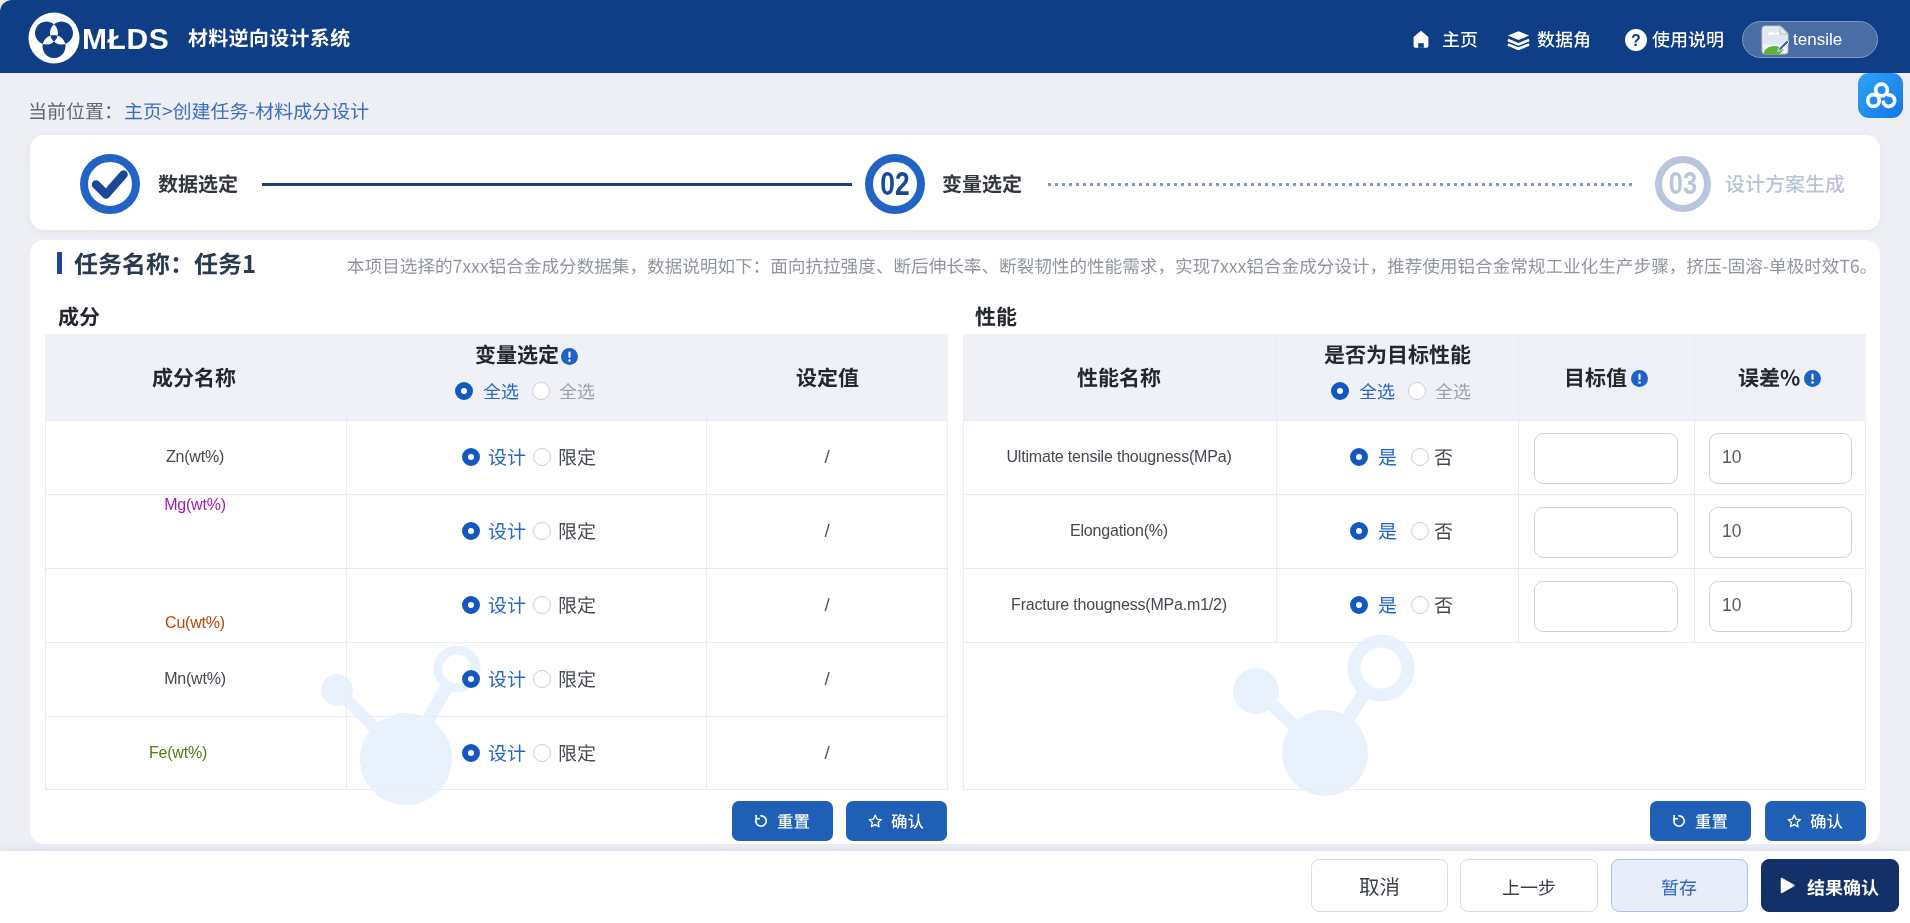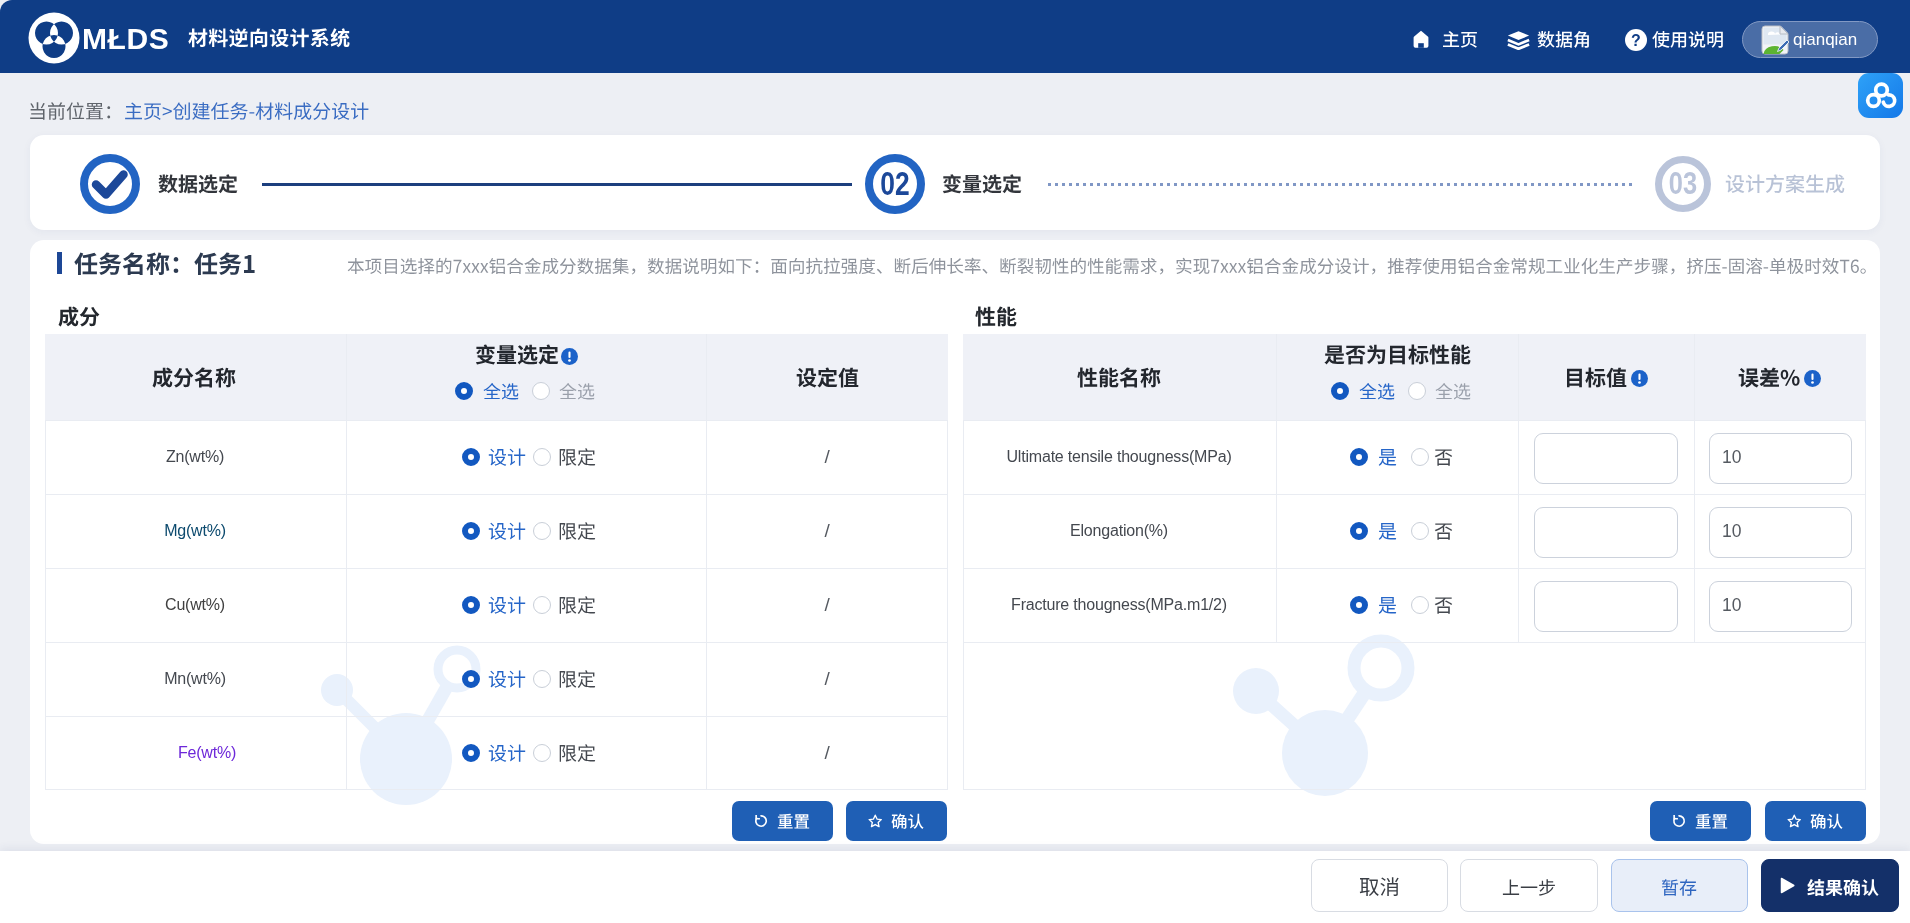--- a/index.html
+++ b/index.html
@@ -57,21 +57,21 @@
 <div class="abs" style="left:1742px;top:21px;width:136px;height:37px;border-radius:19px;background:#4a6da6;border:1px solid #8299c4"></div>
 <svg class="abs" style="left:1760px;top:25px" width="30" height="30" viewBox="0 0 30 30">
 <rect x="2" y="1" width="26" height="28" rx="3" fill="#f2f4f7" stroke="#b9bec6"></rect>
 <rect x="3.5" y="2.5" width="23" height="17" fill="#dfe8f2"></rect>
 <path d="M8 9 a3.5 2.5 0 0 1 7 0 a2.5 2 0 0 1 5 .5 l-12 .5 Z" fill="#fff"></path>
 <path d="M3.5 29 a11 9 0 0 1 20 -4 l-4 4 Z" fill="#5cb432"></path>
 <path d="M20 0 h10 v10 Z" fill="#4a6da6"></path>
 <path d="M20 1 l8 8 h-8 Z" fill="#e8eaee" stroke="#b9bec6" stroke-width="1"></path>
 <path d="M27 15 l-8 8 -1.5 3.5 3.5 -1.5 8 -8 Z" fill="#3d6db5" stroke="#fff" stroke-width="0.8"></path>
 </svg>
-<div class="lat" style="left:1793px;top:30px;color:#fff;font-size:17px;letter-spacing:0">qianqian</div>
+<div class="lat" style="left:1793px;top:30px;color:#fff;font-size:17px;letter-spacing:0">tensile</div>
 <svg class="ct" style="left:28px;top:96.8px;" width="97" height="28">
     <g transform="translate(0,21.3)">
       <path d="M2.3 -14.6C3.3 -13.3 4.3 -11.4 4.8 -10.2L6.1 -10.8C5.7 -12 4.6 -13.8 3.6 -15.1ZM15.2 -15.3C14.7 -13.8 13.6 -11.8 12.8 -10.5L14 -10.1C14.9 -11.3 15.9 -13.2 16.8 -14.8ZM2.2 -0.7V0.7H15V1.5H16.5V-9.2H10.3V-16H8.7V-9.2H2.6V-7.8H15V-5.1H3.2V-3.7H15V-0.7Z M30.5 -9.8V-2H31.8V-9.8ZM34.3 -10.3V-0.3C34.3 0 34.2 0.1 33.9 0.1C33.6 0.1 32.6 0.1 31.4 0.1C31.6 0.5 31.9 1.1 31.9 1.4C33.4 1.5 34.4 1.4 34.9 1.2C35.5 1 35.7 0.6 35.7 -0.2V-10.3ZM32.7 -16.1C32.3 -15.1 31.6 -13.9 31 -13H25.3L26.2 -13.3C25.8 -14.1 25 -15.2 24.3 -16L23 -15.5C23.6 -14.7 24.3 -13.7 24.7 -13H20V-11.6H37V-13H32.6C33.1 -13.7 33.7 -14.7 34.3 -15.6ZM26.8 -5.7V-3.8H22.6V-5.7ZM26.8 -6.8H22.6V-8.7H26.8ZM21.2 -9.9V1.4H22.6V-2.7H26.8V-0.1C26.8 0.1 26.7 0.2 26.4 0.2C26.2 0.2 25.3 0.2 24.3 0.2C24.5 0.5 24.7 1.1 24.8 1.4C26.1 1.4 27 1.4 27.5 1.2C28 1 28.2 0.6 28.2 -0.1V-9.9Z M45 -12.5V-11.1H55.4V-12.5ZM46.3 -9.7C46.8 -7 47.4 -3.5 47.6 -1.5L49 -1.9C48.8 -3.9 48.2 -7.3 47.6 -10ZM48.8 -15.7C49.2 -14.8 49.6 -13.5 49.7 -12.7L51.1 -13.1C51 -13.9 50.5 -15.1 50.2 -16.1ZM44.2 -0.6V0.7H56.1V-0.6H52.2C52.9 -3.2 53.7 -6.9 54.2 -9.9L52.7 -10.1C52.4 -7.3 51.6 -3.2 50.9 -0.6ZM43.4 -15.9C42.4 -13 40.6 -10.1 38.7 -8.3C39 -8 39.4 -7.2 39.5 -6.9C40.2 -7.6 40.8 -8.3 41.4 -9.2V1.5H42.8V-11.4C43.6 -12.7 44.3 -14.1 44.8 -15.5Z M69.4 -14.2H72.6V-12.5H69.4ZM64.9 -14.2H68.1V-12.5H64.9ZM60.6 -14.2H63.6V-12.5H60.6ZM60.6 -8.1V-0.1H58.1V0.9H75V-0.1H72.4V-8.1H66.4L66.7 -9.2H74.5V-10.4H66.9L67.1 -11.5H74V-15.2H59.2V-11.5H65.6L65.5 -10.4H58.3V-9.2H65.3L65.1 -8.1ZM62 -0.1V-1.3H70.9V-0.1ZM62 -5.2H70.9V-4.1H62ZM62 -6.1V-7.1H70.9V-6.1ZM62 -3.3H70.9V-2.1H62Z M80.8 -9.2C81.5 -9.2 82.2 -9.8 82.2 -10.6C82.2 -11.5 81.5 -12.1 80.8 -12.1C80 -12.1 79.3 -11.5 79.3 -10.6C79.3 -9.8 80 -9.2 80.8 -9.2ZM80.8 0.1C81.5 0.1 82.2 -0.5 82.2 -1.3C82.2 -2.2 81.5 -2.8 80.8 -2.8C80 -2.8 79.3 -2.2 79.3 -1.3C79.3 -0.5 80 0.1 80.8 0.1Z" fill="#5f646b"></path>
     </g>
   </svg>
 <svg class="ct" style="left:124px;top:96.8px;" width="247" height="28">
     <g transform="translate(0,21.3)">
       <path d="M7.1 -15.1C8.3 -14.2 9.6 -13 10.4 -12.2H2V-10.8H8.7V-6.6H2.8V-5.2H8.7V-0.5H1.1V0.9H18V-0.5H10.3V-5.2H16.3V-6.6H10.3V-10.8H17V-12.2H10.9L11.8 -12.8C11 -13.7 9.5 -15 8.3 -15.9Z M27.8 -8.8V-5.3C27.8 -3.3 27 -1 19.9 0.4C20.3 0.7 20.7 1.2 20.8 1.5C28.2 -0.1 29.3 -2.7 29.3 -5.3V-8.8ZM29.4 -2.1C31.6 -1.1 34.4 0.5 35.8 1.6L36.7 0.4C35.2 -0.6 32.4 -2.1 30.2 -3.1ZM22.2 -11.3V-2.4H23.7V-10H33.4V-2.5H34.9V-11.3H28.1C28.4 -12 28.8 -12.8 29.2 -13.6H36.8V-14.9H20.4V-13.6H27.5C27.3 -12.8 27 -12 26.7 -11.3Z M38.7 -2.8 47.8 -6.4V-7.7L38.7 -11.3V-9.8L43.2 -8.2L46.1 -7.1V-7L43.2 -5.9L38.7 -4.3Z M64.5 -15.7V-0.4C64.5 -0 64.3 0.1 64 0.1C63.6 0.1 62.4 0.1 61.1 0.1C61.3 0.5 61.5 1.1 61.6 1.4C63.3 1.5 64.4 1.4 65 1.2C65.6 1 65.9 0.6 65.9 -0.4V-15.7ZM60.8 -13.8V-3.2H62.1V-13.8ZM51.2 -9V-0.9C51.2 0.8 51.8 1.2 53.7 1.2C54.1 1.2 56.8 1.2 57.2 1.2C58.9 1.2 59.3 0.5 59.5 -2.1C59.1 -2.2 58.5 -2.4 58.2 -2.7C58.1 -0.4 58 0 57.1 0C56.5 0 54.2 0 53.8 0C52.8 0 52.6 -0.1 52.6 -0.9V-7.7H56.8C56.6 -5.4 56.4 -4.5 56.2 -4.2C56.1 -4.1 55.9 -4 55.7 -4C55.4 -4 54.7 -4.1 54 -4.1C54.2 -3.8 54.4 -3.3 54.4 -2.9C55.1 -2.9 55.9 -2.9 56.3 -2.9C56.7 -2.9 57.1 -3.1 57.3 -3.4C57.8 -3.9 58 -5.1 58.2 -8.4C58.2 -8.6 58.2 -9 58.2 -9ZM54.5 -15.9C53.5 -13.5 51.5 -10.8 49.1 -9.1C49.4 -8.9 49.9 -8.4 50.1 -8.1C52 -9.6 53.6 -11.5 54.8 -13.5C56.3 -11.9 58 -10 58.8 -8.7L59.9 -9.6C58.9 -11 57 -13.1 55.4 -14.7L55.8 -15.5Z M75 -14.3V-13.2H78.6V-11.8H73.8V-10.7H78.6V-9.2H74.9V-8H78.6V-6.6H74.7V-5.5H78.6V-4H73.9V-2.8H78.6V-0.9H79.9V-2.8H85.3V-4H79.9V-5.5H84.6V-6.6H79.9V-8H84.2V-10.7H85.5V-11.8H84.2V-14.3H79.9V-16H78.6V-14.3ZM79.9 -10.7H82.9V-9.2H79.9ZM79.9 -11.8V-13.2H82.9V-11.8ZM69.4 -7.5C69.4 -7.7 69.8 -7.9 70.1 -8.1H72.4C72.2 -6.4 71.8 -4.9 71.3 -3.7C70.8 -4.4 70.4 -5.4 70.1 -6.5L69 -6.1C69.5 -4.6 70.1 -3.4 70.8 -2.4C70.1 -1.1 69.2 -0.2 68.2 0.6C68.6 0.8 69.1 1.3 69.3 1.5C70.2 0.8 71 -0.1 71.7 -1.3C73.7 0.6 76.5 1 80 1H85.3C85.3 0.7 85.6 0 85.8 -0.3C84.9 -0.2 80.7 -0.2 80 -0.2C76.8 -0.2 74.1 -0.7 72.3 -2.5C73.1 -4.3 73.6 -6.5 73.9 -9.2L73.1 -9.4L72.8 -9.3H71.2C72.1 -10.8 73.1 -12.6 74 -14.4L73.1 -15L72.6 -14.8H68.8V-13.5H72C71.3 -11.8 70.3 -10.3 70 -9.8C69.6 -9.2 69.1 -8.7 68.8 -8.6C69 -8.3 69.3 -7.8 69.4 -7.5Z M93.1 -0.6V0.8H104.5V-0.6H99.4V-6.5H104.8V-7.8H99.4V-13.1C101.1 -13.5 102.7 -13.9 104 -14.3L103 -15.5C100.6 -14.6 96.5 -13.9 92.9 -13.4C93.1 -13.1 93.3 -12.6 93.4 -12.2C94.8 -12.4 96.4 -12.6 98 -12.9V-7.8H92.3V-6.5H98V-0.6ZM92.2 -16C91 -13 89 -10.1 87 -8.2C87.2 -7.8 87.7 -7.1 87.8 -6.8C88.6 -7.5 89.4 -8.4 90.1 -9.3V1.5H91.5V-11.5C92.3 -12.7 93 -14.1 93.5 -15.5Z M114 -7.2C113.9 -6.6 113.8 -5.9 113.7 -5.4H107.9V-4.1H113.2C112.1 -1.7 110 -0.4 106.6 0.3C106.9 0.6 107.3 1.2 107.4 1.5C111.2 0.6 113.5 -1 114.7 -4.1H120.5C120.2 -1.6 119.8 -0.4 119.4 -0.1C119.2 0.1 118.9 0.1 118.5 0.1C118.1 0.1 116.8 0.1 115.7 -0C115.9 0.3 116.1 0.9 116.1 1.3C117.2 1.3 118.4 1.3 119 1.3C119.6 1.3 120.1 1.2 120.5 0.8C121.2 0.2 121.6 -1.3 122 -4.7C122 -4.9 122.1 -5.4 122.1 -5.4H115.1C115.3 -5.9 115.4 -6.5 115.5 -7.1ZM119.7 -12.8C118.6 -11.6 117 -10.7 115.2 -10C113.7 -10.7 112.5 -11.5 111.7 -12.5L112 -12.8ZM112.8 -16C111.8 -14.3 109.9 -12.4 107.3 -11C107.6 -10.8 108 -10.3 108.1 -9.9C109.1 -10.5 110 -11.1 110.8 -11.7C111.5 -10.8 112.5 -10.1 113.6 -9.4C111.3 -8.7 108.8 -8.3 106.4 -8C106.6 -7.7 106.9 -7.1 107 -6.8C109.8 -7.1 112.6 -7.7 115.2 -8.7C117.4 -7.8 120.1 -7.3 123 -7C123.2 -7.4 123.5 -8 123.8 -8.3C121.3 -8.4 118.9 -8.8 116.9 -9.4C119 -10.4 120.8 -11.8 121.9 -13.5L121.1 -14.1L120.8 -14H113.1C113.5 -14.6 113.9 -15.1 114.3 -15.7Z M125.4 -4.7H130.3V-6H125.4Z M145.9 -15.9V-11.9H140.2V-10.5H145.4C144 -7.5 141.5 -4.3 139.1 -2.7C139.4 -2.4 139.9 -1.9 140.1 -1.5C142.2 -3.1 144.4 -5.8 145.9 -8.5V-0.4C145.9 -0.1 145.8 0 145.4 0C145.1 0.1 143.8 0.1 142.6 0C142.8 0.4 143 1.1 143.1 1.5C144.7 1.5 145.9 1.5 146.5 1.2C147.1 1 147.4 0.6 147.4 -0.4V-10.5H149.4V-11.9H147.4V-15.9ZM135.5 -16V-11.9H132.3V-10.5H135.3C134.5 -7.9 133.1 -4.9 131.6 -3.3C131.9 -3 132.3 -2.4 132.4 -2C133.6 -3.3 134.6 -5.5 135.5 -7.7V1.5H136.9V-8.3C137.7 -7.3 138.7 -5.9 139.1 -5.2L140 -6.4C139.5 -7 137.6 -9.3 136.9 -10V-10.5H139.5V-11.9H136.9V-16Z M151.2 -14.5C151.7 -13.1 152.1 -11.4 152.2 -10.3L153.3 -10.5C153.2 -11.7 152.8 -13.4 152.2 -14.8ZM157.3 -14.8C157 -13.5 156.5 -11.6 156 -10.5L157 -10.2C157.5 -11.3 158.1 -13.1 158.6 -14.5ZM159.9 -13.6C161 -13 162.4 -11.9 162.9 -11.2L163.7 -12.3C163.1 -13 161.8 -14 160.7 -14.6ZM159 -8.8C160.1 -8.2 161.5 -7.2 162.1 -6.6L162.8 -7.7C162.2 -8.4 160.8 -9.3 159.6 -9.8ZM151 -9.6V-8.2H153.7C153 -6.1 151.8 -3.6 150.7 -2.3C151 -1.9 151.3 -1.3 151.5 -0.9C152.4 -2.2 153.4 -4.3 154.1 -6.3V1.5H155.4V-6.3C156.1 -5.2 157 -3.8 157.3 -3.1L158.3 -4.2C157.9 -4.8 156 -7.4 155.4 -8V-8.2H158.5V-9.6H155.4V-15.9H154.1V-9.6ZM158.5 -3.9 158.7 -2.5 164.7 -3.6V1.5H166V-3.9L168.5 -4.3L168.3 -5.6L166 -5.2V-16H164.7V-5Z M179.5 -15.9C179.5 -14.9 179.5 -13.8 179.6 -12.7H171.6V-7.4C171.6 -4.9 171.4 -1.6 169.8 0.7C170.2 0.9 170.8 1.4 171 1.7C172.8 -0.9 173.1 -4.7 173.1 -7.4V-7.5H176.5C176.5 -4.2 176.4 -3 176.1 -2.7C176 -2.6 175.8 -2.5 175.5 -2.5C175.2 -2.5 174.4 -2.5 173.5 -2.6C173.7 -2.3 173.9 -1.7 173.9 -1.3C174.8 -1.2 175.7 -1.2 176.2 -1.3C176.7 -1.3 177 -1.5 177.3 -1.8C177.7 -2.3 177.8 -4 177.9 -8.2C177.9 -8.4 177.9 -8.8 177.9 -8.8H173.1V-11.3H179.7C179.9 -8.3 180.3 -5.5 181.1 -3.3C179.8 -1.8 178.4 -0.6 176.7 0.2C177 0.5 177.5 1.1 177.7 1.4C179.2 0.6 180.5 -0.5 181.6 -1.7C182.5 0.2 183.7 1.4 185.1 1.4C186.6 1.4 187.1 0.4 187.4 -2.8C187 -2.9 186.4 -3.3 186.1 -3.6C186 -1.1 185.8 -0.1 185.2 -0.1C184.3 -0.1 183.4 -1.2 182.7 -3C184.1 -4.8 185.2 -7 186 -9.5L184.6 -9.9C184 -7.9 183.2 -6.2 182.2 -4.7C181.7 -6.5 181.3 -8.8 181.1 -11.3H187.2V-12.7H181C181 -13.8 181 -14.8 181 -15.9ZM181.9 -15C183.1 -14.4 184.6 -13.4 185.3 -12.7L186.2 -13.7C185.4 -14.4 183.9 -15.3 182.7 -15.9Z M200.9 -15.6 199.6 -15.1C201 -12.3 203.2 -9.2 205.2 -7.5C205.5 -7.8 206 -8.4 206.4 -8.7C204.4 -10.1 202.1 -13.1 200.9 -15.6ZM194.3 -15.6C193.2 -12.7 191.3 -10 189 -8.4C189.3 -8.1 189.9 -7.6 190.2 -7.3C190.7 -7.7 191.2 -8.2 191.7 -8.7V-7.4H195.4C194.9 -4.1 193.9 -1.1 189.4 0.4C189.7 0.7 190.1 1.2 190.2 1.6C195.1 -0.2 196.3 -3.6 196.9 -7.4H202C201.8 -2.6 201.5 -0.8 201.1 -0.3C200.9 -0.1 200.6 -0 200.2 -0C199.8 -0 198.6 -0 197.4 -0.2C197.7 0.2 197.8 0.9 197.9 1.3C199.1 1.3 200.2 1.4 200.9 1.3C201.5 1.3 202 1.1 202.3 0.6C203 -0.1 203.3 -2.3 203.5 -8.1C203.6 -8.3 203.6 -8.8 203.6 -8.8H191.8C193.4 -10.5 194.8 -12.7 195.8 -15.2Z M209.5 -14.7C210.5 -13.9 211.7 -12.6 212.3 -11.8L213.3 -12.8C212.7 -13.5 211.4 -14.8 210.4 -15.6ZM208 -10V-8.6H210.6V-1.8C210.6 -0.9 210 -0.3 209.7 -0.1C210 0.2 210.3 0.8 210.5 1.1C210.7 0.8 211.3 0.4 214.6 -2.1C214.5 -2.4 214.2 -2.9 214.1 -3.3L212 -1.8V-10ZM216.5 -15.3V-13.2C216.5 -11.8 216 -10.2 213.5 -9C213.8 -8.8 214.3 -8.3 214.5 -8C217.2 -9.3 217.8 -11.3 217.8 -13.1V-13.9H221.2V-10.9C221.2 -9.4 221.4 -8.9 222.8 -8.9C223 -8.9 223.9 -8.9 224.2 -8.9C224.6 -8.9 225 -8.9 225.2 -9C225.2 -9.3 225.1 -9.9 225.1 -10.2C224.8 -10.2 224.4 -10.1 224.2 -10.1C223.9 -10.1 223.1 -10.1 222.9 -10.1C222.6 -10.1 222.5 -10.3 222.5 -10.9V-15.3ZM222.4 -6.2C221.7 -4.7 220.7 -3.5 219.5 -2.5C218.2 -3.5 217.2 -4.8 216.5 -6.2ZM214.4 -7.6V-6.2H215.4L215.2 -6.1C215.9 -4.4 217 -2.9 218.3 -1.6C216.9 -0.7 215.3 -0.1 213.6 0.3C213.9 0.6 214.2 1.2 214.3 1.5C216.1 1 217.9 0.3 219.4 -0.7C220.9 0.3 222.6 1.1 224.6 1.6C224.7 1.2 225.1 0.6 225.4 0.3C223.6 -0.1 222 -0.7 220.6 -1.6C222.2 -3 223.5 -4.9 224.3 -7.2L223.4 -7.6L223.1 -7.6Z M228.7 -14.7C229.8 -13.8 231.1 -12.5 231.7 -11.7L232.7 -12.8C232.1 -13.6 230.7 -14.8 229.7 -15.6ZM227 -10V-8.6H230V-1.8C230 -0.9 229.4 -0.4 229.1 -0.2C229.3 0.1 229.7 0.8 229.9 1.2C230.2 0.8 230.7 0.3 234.3 -2.2C234.1 -2.5 233.9 -3.1 233.8 -3.5L231.5 -1.9V-10ZM238 -15.9V-9.7H233.2V-8.2H238V1.5H239.5V-8.2H244.4V-9.7H239.5V-15.9Z" fill="#3a6cc2"></path>
     </g>
   </svg>
@@ -202,35 +202,35 @@
       <path d="M2.3 -14.7C3.3 -13.9 4.6 -12.6 5.2 -11.8L6.2 -12.8C5.5 -13.5 4.3 -14.8 3.2 -15.6ZM0.8 -10V-8.6H3.5V-1.8C3.5 -0.9 2.9 -0.3 2.5 -0.1C2.8 0.2 3.2 0.8 3.3 1.1C3.6 0.8 4.1 0.4 7.5 -2.1C7.3 -2.4 7.1 -2.9 7 -3.3L4.9 -1.8V-10ZM9.3 -15.3V-13.2C9.3 -11.8 8.9 -10.2 6.4 -9C6.7 -8.8 7.2 -8.3 7.3 -8C10.1 -9.3 10.7 -11.3 10.7 -13.1V-13.9H14V-10.9C14 -9.4 14.3 -8.9 15.6 -8.9C15.8 -8.9 16.8 -8.9 17.1 -8.9C17.4 -8.9 17.8 -8.9 18.1 -9C18 -9.3 18 -9.9 17.9 -10.2C17.7 -10.2 17.3 -10.1 17 -10.1C16.8 -10.1 15.9 -10.1 15.7 -10.1C15.4 -10.1 15.4 -10.3 15.4 -10.9V-15.3ZM15.3 -6.2C14.6 -4.7 13.6 -3.5 12.3 -2.5C11.1 -3.5 10.1 -4.8 9.4 -6.2ZM7.3 -7.6V-6.2H8.3L8 -6.1C8.8 -4.4 9.9 -2.9 11.2 -1.6C9.8 -0.7 8.2 -0.1 6.5 0.3C6.7 0.6 7 1.2 7.2 1.5C9 1 10.8 0.3 12.3 -0.7C13.7 0.3 15.5 1.1 17.4 1.6C17.6 1.2 18 0.6 18.3 0.3C16.5 -0.1 14.8 -0.7 13.5 -1.6C15.1 -3 16.4 -4.9 17.1 -7.2L16.2 -7.6L16 -7.6Z M21.6 -14.7C22.7 -13.8 24 -12.5 24.6 -11.7L25.6 -12.8C24.9 -13.6 23.6 -14.8 22.5 -15.6ZM19.9 -10V-8.6H22.9V-1.8C22.9 -0.9 22.3 -0.4 21.9 -0.2C22.2 0.1 22.6 0.8 22.7 1.2C23 0.8 23.6 0.3 27.2 -2.2C27 -2.5 26.8 -3.1 26.7 -3.5L24.3 -1.9V-10ZM30.9 -15.9V-9.7H26.1V-8.2H30.9V1.5H32.4V-8.2H37.2V-9.7H32.4V-15.9Z" fill="#2565c8"></path>
     </g>
   </svg>
 <div class="radio-off" style="left:533px;top:448px"></div>
 <svg class="ct" style="left:558px;top:442.8px;" width="40" height="28">
     <g transform="translate(0,21.3)">
       <path d="M1.7 -15.2V1.5H3V-13.9H5.8C5.4 -12.6 4.8 -10.9 4.3 -9.6C5.6 -8.1 6 -6.8 6 -5.7C6 -5.1 5.9 -4.6 5.6 -4.4C5.4 -4.3 5.2 -4.2 5 -4.2C4.7 -4.2 4.3 -4.2 3.9 -4.2C4.1 -3.9 4.2 -3.3 4.2 -3C4.7 -3 5.1 -3 5.5 -3C5.9 -3.1 6.3 -3.2 6.5 -3.4C7 -3.8 7.3 -4.6 7.3 -5.6C7.3 -6.8 6.9 -8.2 5.6 -9.7C6.2 -11.3 6.9 -13.1 7.4 -14.7L6.5 -15.2L6.3 -15.2ZM15.4 -10.4V-8H9.8V-10.4ZM15.4 -11.6H9.8V-13.9H15.4ZM8.3 1.5C8.7 1.3 9.3 1.1 13.2 0C13.2 -0.3 13.1 -0.9 13.2 -1.3L9.8 -0.5V-6.8H11.6C12.6 -3 14.4 -0.1 17.4 1.4C17.6 1 18 0.4 18.3 0.2C16.8 -0.5 15.6 -1.5 14.6 -2.9C15.7 -3.5 16.9 -4.4 17.9 -5.1L17 -6.2C16.2 -5.5 15 -4.6 14 -3.9C13.5 -4.8 13.2 -5.7 12.9 -6.8H16.8V-15.1H8.4V-1C8.4 -0.2 8 0.2 7.7 0.3C7.9 0.6 8.2 1.2 8.3 1.5Z M23.3 -7.2C22.9 -3.7 21.8 -1 19.7 0.6C20 0.8 20.6 1.3 20.8 1.6C22.1 0.5 23 -1 23.7 -2.7C25.4 0.6 28.3 1.2 32.3 1.2H36.7C36.8 0.8 37 0.1 37.2 -0.2C36.3 -0.2 33 -0.2 32.3 -0.2C31.2 -0.2 30.2 -0.3 29.2 -0.4V-4.3H34.9V-5.6H29.2V-8.7H34.1V-10.1H23V-8.7H27.7V-0.8C26.2 -1.4 25 -2.5 24.2 -4.5C24.4 -5.3 24.6 -6.2 24.7 -7ZM27.1 -15.7C27.4 -15.1 27.8 -14.4 28 -13.8H20.6V-9.7H22V-12.5H35V-9.7H36.4V-13.8H29.6C29.4 -14.4 28.9 -15.4 28.5 -16.1Z" fill="#44484f"></path>
     </g>
   </svg>
 <div class="lat" style="left:827px;top:457px;transform:translate(-50%,-50%);color:#555a61;font-size:19px">/</div>
-<div class="lat" style="left:195px;top:531px;transform:translate(-50%,-50%);color:#0c4a6e">Mg(wt%)</div>
+<div class="lat" style="left:195px;top:505px;transform:translate(-50%,-50%);color:#a21caf">Mg(wt%)</div>
 <div class="radio-on" style="left:462px;top:522px"></div>
 <svg class="ct" style="left:488px;top:516.8px;" width="40" height="28">
     <g transform="translate(0,21.3)">
       <path d="M2.3 -14.7C3.3 -13.9 4.6 -12.6 5.2 -11.8L6.2 -12.8C5.5 -13.5 4.3 -14.8 3.2 -15.6ZM0.8 -10V-8.6H3.5V-1.8C3.5 -0.9 2.9 -0.3 2.5 -0.1C2.8 0.2 3.2 0.8 3.3 1.1C3.6 0.8 4.1 0.4 7.5 -2.1C7.3 -2.4 7.1 -2.9 7 -3.3L4.9 -1.8V-10ZM9.3 -15.3V-13.2C9.3 -11.8 8.9 -10.2 6.4 -9C6.7 -8.8 7.2 -8.3 7.3 -8C10.1 -9.3 10.7 -11.3 10.7 -13.1V-13.9H14V-10.9C14 -9.4 14.3 -8.9 15.6 -8.9C15.8 -8.9 16.8 -8.9 17.1 -8.9C17.4 -8.9 17.8 -8.9 18.1 -9C18 -9.3 18 -9.9 17.9 -10.2C17.7 -10.2 17.3 -10.1 17 -10.1C16.8 -10.1 15.9 -10.1 15.7 -10.1C15.4 -10.1 15.4 -10.3 15.4 -10.9V-15.3ZM15.3 -6.2C14.6 -4.7 13.6 -3.5 12.3 -2.5C11.1 -3.5 10.1 -4.8 9.4 -6.2ZM7.3 -7.6V-6.2H8.3L8 -6.1C8.8 -4.4 9.9 -2.9 11.2 -1.6C9.8 -0.7 8.2 -0.1 6.5 0.3C6.7 0.6 7 1.2 7.2 1.5C9 1 10.8 0.3 12.3 -0.7C13.7 0.3 15.5 1.1 17.4 1.6C17.6 1.2 18 0.6 18.3 0.3C16.5 -0.1 14.8 -0.7 13.5 -1.6C15.1 -3 16.4 -4.9 17.1 -7.2L16.2 -7.6L16 -7.6Z M21.6 -14.7C22.7 -13.8 24 -12.5 24.6 -11.7L25.6 -12.8C24.9 -13.6 23.6 -14.8 22.5 -15.6ZM19.9 -10V-8.6H22.9V-1.8C22.9 -0.9 22.3 -0.4 21.9 -0.2C22.2 0.1 22.6 0.8 22.7 1.2C23 0.8 23.6 0.3 27.2 -2.2C27 -2.5 26.8 -3.1 26.7 -3.5L24.3 -1.9V-10ZM30.9 -15.9V-9.7H26.1V-8.2H30.9V1.5H32.4V-8.2H37.2V-9.7H32.4V-15.9Z" fill="#2565c8"></path>
     </g>
   </svg>
 <div class="radio-off" style="left:533px;top:522px"></div>
 <svg class="ct" style="left:558px;top:516.8px;" width="40" height="28">
     <g transform="translate(0,21.3)">
       <path d="M1.7 -15.2V1.5H3V-13.9H5.8C5.4 -12.6 4.8 -10.9 4.3 -9.6C5.6 -8.1 6 -6.8 6 -5.7C6 -5.1 5.9 -4.6 5.6 -4.4C5.4 -4.3 5.2 -4.2 5 -4.2C4.7 -4.2 4.3 -4.2 3.9 -4.2C4.1 -3.9 4.2 -3.3 4.2 -3C4.7 -3 5.1 -3 5.5 -3C5.9 -3.1 6.3 -3.2 6.5 -3.4C7 -3.8 7.3 -4.6 7.3 -5.6C7.3 -6.8 6.9 -8.2 5.6 -9.7C6.2 -11.3 6.9 -13.1 7.4 -14.7L6.5 -15.2L6.3 -15.2ZM15.4 -10.4V-8H9.8V-10.4ZM15.4 -11.6H9.8V-13.9H15.4ZM8.3 1.5C8.7 1.3 9.3 1.1 13.2 0C13.2 -0.3 13.1 -0.9 13.2 -1.3L9.8 -0.5V-6.8H11.6C12.6 -3 14.4 -0.1 17.4 1.4C17.6 1 18 0.4 18.3 0.2C16.8 -0.5 15.6 -1.5 14.6 -2.9C15.7 -3.5 16.9 -4.4 17.9 -5.1L17 -6.2C16.2 -5.5 15 -4.6 14 -3.9C13.5 -4.8 13.2 -5.7 12.9 -6.8H16.8V-15.1H8.4V-1C8.4 -0.2 8 0.2 7.7 0.3C7.9 0.6 8.2 1.2 8.3 1.5Z M23.3 -7.2C22.9 -3.7 21.8 -1 19.7 0.6C20 0.8 20.6 1.3 20.8 1.6C22.1 0.5 23 -1 23.7 -2.7C25.4 0.6 28.3 1.2 32.3 1.2H36.7C36.8 0.8 37 0.1 37.2 -0.2C36.3 -0.2 33 -0.2 32.3 -0.2C31.2 -0.2 30.2 -0.3 29.2 -0.4V-4.3H34.9V-5.6H29.2V-8.7H34.1V-10.1H23V-8.7H27.7V-0.8C26.2 -1.4 25 -2.5 24.2 -4.5C24.4 -5.3 24.6 -6.2 24.7 -7ZM27.1 -15.7C27.4 -15.1 27.8 -14.4 28 -13.8H20.6V-9.7H22V-12.5H35V-9.7H36.4V-13.8H29.6C29.4 -14.4 28.9 -15.4 28.5 -16.1Z" fill="#44484f"></path>
     </g>
   </svg>
 <div class="lat" style="left:827px;top:531px;transform:translate(-50%,-50%);color:#555a61;font-size:19px">/</div>
-<div class="lat" style="left:195px;top:605px;transform:translate(-50%,-50%);color:#404040">Cu(wt%)</div>
+<div class="lat" style="left:195px;top:623px;transform:translate(-50%,-50%);color:#c2410c">Cu(wt%)</div>
 <div class="radio-on" style="left:462px;top:596px"></div>
 <svg class="ct" style="left:488px;top:590.8px;" width="40" height="28">
     <g transform="translate(0,21.3)">
       <path d="M2.3 -14.7C3.3 -13.9 4.6 -12.6 5.2 -11.8L6.2 -12.8C5.5 -13.5 4.3 -14.8 3.2 -15.6ZM0.8 -10V-8.6H3.5V-1.8C3.5 -0.9 2.9 -0.3 2.5 -0.1C2.8 0.2 3.2 0.8 3.3 1.1C3.6 0.8 4.1 0.4 7.5 -2.1C7.3 -2.4 7.1 -2.9 7 -3.3L4.9 -1.8V-10ZM9.3 -15.3V-13.2C9.3 -11.8 8.9 -10.2 6.4 -9C6.7 -8.8 7.2 -8.3 7.3 -8C10.1 -9.3 10.7 -11.3 10.7 -13.1V-13.9H14V-10.9C14 -9.4 14.3 -8.9 15.6 -8.9C15.8 -8.9 16.8 -8.9 17.1 -8.9C17.4 -8.9 17.8 -8.9 18.1 -9C18 -9.3 18 -9.9 17.9 -10.2C17.7 -10.2 17.3 -10.1 17 -10.1C16.8 -10.1 15.9 -10.1 15.7 -10.1C15.4 -10.1 15.4 -10.3 15.4 -10.9V-15.3ZM15.3 -6.2C14.6 -4.7 13.6 -3.5 12.3 -2.5C11.1 -3.5 10.1 -4.8 9.4 -6.2ZM7.3 -7.6V-6.2H8.3L8 -6.1C8.8 -4.4 9.9 -2.9 11.2 -1.6C9.8 -0.7 8.2 -0.1 6.5 0.3C6.7 0.6 7 1.2 7.2 1.5C9 1 10.8 0.3 12.3 -0.7C13.7 0.3 15.5 1.1 17.4 1.6C17.6 1.2 18 0.6 18.3 0.3C16.5 -0.1 14.8 -0.7 13.5 -1.6C15.1 -3 16.4 -4.9 17.1 -7.2L16.2 -7.6L16 -7.6Z M21.6 -14.7C22.7 -13.8 24 -12.5 24.6 -11.7L25.6 -12.8C24.9 -13.6 23.6 -14.8 22.5 -15.6ZM19.9 -10V-8.6H22.9V-1.8C22.9 -0.9 22.3 -0.4 21.9 -0.2C22.2 0.1 22.6 0.8 22.7 1.2C23 0.8 23.6 0.3 27.2 -2.2C27 -2.5 26.8 -3.1 26.7 -3.5L24.3 -1.9V-10ZM30.9 -15.9V-9.7H26.1V-8.2H30.9V1.5H32.4V-8.2H37.2V-9.7H32.4V-15.9Z" fill="#2565c8"></path>
     </g>
   </svg>
 <div class="radio-off" style="left:533px;top:596px"></div>
 <svg class="ct" style="left:558px;top:590.8px;" width="40" height="28">
     <g transform="translate(0,21.3)">
       <path d="M1.7 -15.2V1.5H3V-13.9H5.8C5.4 -12.6 4.8 -10.9 4.3 -9.6C5.6 -8.1 6 -6.8 6 -5.7C6 -5.1 5.9 -4.6 5.6 -4.4C5.4 -4.3 5.2 -4.2 5 -4.2C4.7 -4.2 4.3 -4.2 3.9 -4.2C4.1 -3.9 4.2 -3.3 4.2 -3C4.7 -3 5.1 -3 5.5 -3C5.9 -3.1 6.3 -3.2 6.5 -3.4C7 -3.8 7.3 -4.6 7.3 -5.6C7.3 -6.8 6.9 -8.2 5.6 -9.7C6.2 -11.3 6.9 -13.1 7.4 -14.7L6.5 -15.2L6.3 -15.2ZM15.4 -10.4V-8H9.8V-10.4ZM15.4 -11.6H9.8V-13.9H15.4ZM8.3 1.5C8.7 1.3 9.3 1.1 13.2 0C13.2 -0.3 13.1 -0.9 13.2 -1.3L9.8 -0.5V-6.8H11.6C12.6 -3 14.4 -0.1 17.4 1.4C17.6 1 18 0.4 18.3 0.2C16.8 -0.5 15.6 -1.5 14.6 -2.9C15.7 -3.5 16.9 -4.4 17.9 -5.1L17 -6.2C16.2 -5.5 15 -4.6 14 -3.9C13.5 -4.8 13.2 -5.7 12.9 -6.8H16.8V-15.1H8.4V-1C8.4 -0.2 8 0.2 7.7 0.3C7.9 0.6 8.2 1.2 8.3 1.5Z M23.3 -7.2C22.9 -3.7 21.8 -1 19.7 0.6C20 0.8 20.6 1.3 20.8 1.6C22.1 0.5 23 -1 23.7 -2.7C25.4 0.6 28.3 1.2 32.3 1.2H36.7C36.8 0.8 37 0.1 37.2 -0.2C36.3 -0.2 33 -0.2 32.3 -0.2C31.2 -0.2 30.2 -0.3 29.2 -0.4V-4.3H34.9V-5.6H29.2V-8.7H34.1V-10.1H23V-8.7H27.7V-0.8C26.2 -1.4 25 -2.5 24.2 -4.5C24.4 -5.3 24.6 -6.2 24.7 -7ZM27.1 -15.7C27.4 -15.1 27.8 -14.4 28 -13.8H20.6V-9.7H22V-12.5H35V-9.7H36.4V-13.8H29.6C29.4 -14.4 28.9 -15.4 28.5 -16.1Z" fill="#44484f"></path>
@@ -244,21 +244,21 @@
       <path d="M2.3 -14.7C3.3 -13.9 4.6 -12.6 5.2 -11.8L6.2 -12.8C5.5 -13.5 4.3 -14.8 3.2 -15.6ZM0.8 -10V-8.6H3.5V-1.8C3.5 -0.9 2.9 -0.3 2.5 -0.1C2.8 0.2 3.2 0.8 3.3 1.1C3.6 0.8 4.1 0.4 7.5 -2.1C7.3 -2.4 7.1 -2.9 7 -3.3L4.9 -1.8V-10ZM9.3 -15.3V-13.2C9.3 -11.8 8.9 -10.2 6.4 -9C6.7 -8.8 7.2 -8.3 7.3 -8C10.1 -9.3 10.7 -11.3 10.7 -13.1V-13.9H14V-10.9C14 -9.4 14.3 -8.9 15.6 -8.9C15.8 -8.9 16.8 -8.9 17.1 -8.9C17.4 -8.9 17.8 -8.9 18.1 -9C18 -9.3 18 -9.9 17.9 -10.2C17.7 -10.2 17.3 -10.1 17 -10.1C16.8 -10.1 15.9 -10.1 15.7 -10.1C15.4 -10.1 15.4 -10.3 15.4 -10.9V-15.3ZM15.3 -6.2C14.6 -4.7 13.6 -3.5 12.3 -2.5C11.1 -3.5 10.1 -4.8 9.4 -6.2ZM7.3 -7.6V-6.2H8.3L8 -6.1C8.8 -4.4 9.9 -2.9 11.2 -1.6C9.8 -0.7 8.2 -0.1 6.5 0.3C6.7 0.6 7 1.2 7.2 1.5C9 1 10.8 0.3 12.3 -0.7C13.7 0.3 15.5 1.1 17.4 1.6C17.6 1.2 18 0.6 18.3 0.3C16.5 -0.1 14.8 -0.7 13.5 -1.6C15.1 -3 16.4 -4.9 17.1 -7.2L16.2 -7.6L16 -7.6Z M21.6 -14.7C22.7 -13.8 24 -12.5 24.6 -11.7L25.6 -12.8C24.9 -13.6 23.6 -14.8 22.5 -15.6ZM19.9 -10V-8.6H22.9V-1.8C22.9 -0.9 22.3 -0.4 21.9 -0.2C22.2 0.1 22.6 0.8 22.7 1.2C23 0.8 23.6 0.3 27.2 -2.2C27 -2.5 26.8 -3.1 26.7 -3.5L24.3 -1.9V-10ZM30.9 -15.9V-9.7H26.1V-8.2H30.9V1.5H32.4V-8.2H37.2V-9.7H32.4V-15.9Z" fill="#2565c8"></path>
     </g>
   </svg>
 <div class="radio-off" style="left:533px;top:670px"></div>
 <svg class="ct" style="left:558px;top:664.8px;" width="40" height="28">
     <g transform="translate(0,21.3)">
       <path d="M1.7 -15.2V1.5H3V-13.9H5.8C5.4 -12.6 4.8 -10.9 4.3 -9.6C5.6 -8.1 6 -6.8 6 -5.7C6 -5.1 5.9 -4.6 5.6 -4.4C5.4 -4.3 5.2 -4.2 5 -4.2C4.7 -4.2 4.3 -4.2 3.9 -4.2C4.1 -3.9 4.2 -3.3 4.2 -3C4.7 -3 5.1 -3 5.5 -3C5.9 -3.1 6.3 -3.2 6.5 -3.4C7 -3.8 7.3 -4.6 7.3 -5.6C7.3 -6.8 6.9 -8.2 5.6 -9.7C6.2 -11.3 6.9 -13.1 7.4 -14.7L6.5 -15.2L6.3 -15.2ZM15.4 -10.4V-8H9.8V-10.4ZM15.4 -11.6H9.8V-13.9H15.4ZM8.3 1.5C8.7 1.3 9.3 1.1 13.2 0C13.2 -0.3 13.1 -0.9 13.2 -1.3L9.8 -0.5V-6.8H11.6C12.6 -3 14.4 -0.1 17.4 1.4C17.6 1 18 0.4 18.3 0.2C16.8 -0.5 15.6 -1.5 14.6 -2.9C15.7 -3.5 16.9 -4.4 17.9 -5.1L17 -6.2C16.2 -5.5 15 -4.6 14 -3.9C13.5 -4.8 13.2 -5.7 12.9 -6.8H16.8V-15.1H8.4V-1C8.4 -0.2 8 0.2 7.7 0.3C7.9 0.6 8.2 1.2 8.3 1.5Z M23.3 -7.2C22.9 -3.7 21.8 -1 19.7 0.6C20 0.8 20.6 1.3 20.8 1.6C22.1 0.5 23 -1 23.7 -2.7C25.4 0.6 28.3 1.2 32.3 1.2H36.7C36.8 0.8 37 0.1 37.2 -0.2C36.3 -0.2 33 -0.2 32.3 -0.2C31.2 -0.2 30.2 -0.3 29.2 -0.4V-4.3H34.9V-5.6H29.2V-8.7H34.1V-10.1H23V-8.7H27.7V-0.8C26.2 -1.4 25 -2.5 24.2 -4.5C24.4 -5.3 24.6 -6.2 24.7 -7ZM27.1 -15.7C27.4 -15.1 27.8 -14.4 28 -13.8H20.6V-9.7H22V-12.5H35V-9.7H36.4V-13.8H29.6C29.4 -14.4 28.9 -15.4 28.5 -16.1Z" fill="#44484f"></path>
     </g>
   </svg>
 <div class="lat" style="left:827px;top:679px;transform:translate(-50%,-50%);color:#555a61;font-size:19px">/</div>
-<div class="lat" style="left:207px;top:753px;transform:translate(-50%,-50%);color:#6d28d9">Fe(wt%)</div>
+<div class="lat" style="left:178px;top:753px;transform:translate(-50%,-50%);color:#4d7c0f">Fe(wt%)</div>
 <div class="radio-on" style="left:462px;top:744px"></div>
 <svg class="ct" style="left:488px;top:738.8px;" width="40" height="28">
     <g transform="translate(0,21.3)">
       <path d="M2.3 -14.7C3.3 -13.9 4.6 -12.6 5.2 -11.8L6.2 -12.8C5.5 -13.5 4.3 -14.8 3.2 -15.6ZM0.8 -10V-8.6H3.5V-1.8C3.5 -0.9 2.9 -0.3 2.5 -0.1C2.8 0.2 3.2 0.8 3.3 1.1C3.6 0.8 4.1 0.4 7.5 -2.1C7.3 -2.4 7.1 -2.9 7 -3.3L4.9 -1.8V-10ZM9.3 -15.3V-13.2C9.3 -11.8 8.9 -10.2 6.4 -9C6.7 -8.8 7.2 -8.3 7.3 -8C10.1 -9.3 10.7 -11.3 10.7 -13.1V-13.9H14V-10.9C14 -9.4 14.3 -8.9 15.6 -8.9C15.8 -8.9 16.8 -8.9 17.1 -8.9C17.4 -8.9 17.8 -8.9 18.1 -9C18 -9.3 18 -9.9 17.9 -10.2C17.7 -10.2 17.3 -10.1 17 -10.1C16.8 -10.1 15.9 -10.1 15.7 -10.1C15.4 -10.1 15.4 -10.3 15.4 -10.9V-15.3ZM15.3 -6.2C14.6 -4.7 13.6 -3.5 12.3 -2.5C11.1 -3.5 10.1 -4.8 9.4 -6.2ZM7.3 -7.6V-6.2H8.3L8 -6.1C8.8 -4.4 9.9 -2.9 11.2 -1.6C9.8 -0.7 8.2 -0.1 6.5 0.3C6.7 0.6 7 1.2 7.2 1.5C9 1 10.8 0.3 12.3 -0.7C13.7 0.3 15.5 1.1 17.4 1.6C17.6 1.2 18 0.6 18.3 0.3C16.5 -0.1 14.8 -0.7 13.5 -1.6C15.1 -3 16.4 -4.9 17.1 -7.2L16.2 -7.6L16 -7.6Z M21.6 -14.7C22.7 -13.8 24 -12.5 24.6 -11.7L25.6 -12.8C24.9 -13.6 23.6 -14.8 22.5 -15.6ZM19.9 -10V-8.6H22.9V-1.8C22.9 -0.9 22.3 -0.4 21.9 -0.2C22.2 0.1 22.6 0.8 22.7 1.2C23 0.8 23.6 0.3 27.2 -2.2C27 -2.5 26.8 -3.1 26.7 -3.5L24.3 -1.9V-10ZM30.9 -15.9V-9.7H26.1V-8.2H30.9V1.5H32.4V-8.2H37.2V-9.7H32.4V-15.9Z" fill="#2565c8"></path>
     </g>
   </svg>
 <div class="radio-off" style="left:533px;top:744px"></div>
 <svg class="ct" style="left:558px;top:738.8px;" width="40" height="28">
     <g transform="translate(0,21.3)">
       <path d="M1.7 -15.2V1.5H3V-13.9H5.8C5.4 -12.6 4.8 -10.9 4.3 -9.6C5.6 -8.1 6 -6.8 6 -5.7C6 -5.1 5.9 -4.6 5.6 -4.4C5.4 -4.3 5.2 -4.2 5 -4.2C4.7 -4.2 4.3 -4.2 3.9 -4.2C4.1 -3.9 4.2 -3.3 4.2 -3C4.7 -3 5.1 -3 5.5 -3C5.9 -3.1 6.3 -3.2 6.5 -3.4C7 -3.8 7.3 -4.6 7.3 -5.6C7.3 -6.8 6.9 -8.2 5.6 -9.7C6.2 -11.3 6.9 -13.1 7.4 -14.7L6.5 -15.2L6.3 -15.2ZM15.4 -10.4V-8H9.8V-10.4ZM15.4 -11.6H9.8V-13.9H15.4ZM8.3 1.5C8.7 1.3 9.3 1.1 13.2 0C13.2 -0.3 13.1 -0.9 13.2 -1.3L9.8 -0.5V-6.8H11.6C12.6 -3 14.4 -0.1 17.4 1.4C17.6 1 18 0.4 18.3 0.2C16.8 -0.5 15.6 -1.5 14.6 -2.9C15.7 -3.5 16.9 -4.4 17.9 -5.1L17 -6.2C16.2 -5.5 15 -4.6 14 -3.9C13.5 -4.8 13.2 -5.7 12.9 -6.8H16.8V-15.1H8.4V-1C8.4 -0.2 8 0.2 7.7 0.3C7.9 0.6 8.2 1.2 8.3 1.5Z M23.3 -7.2C22.9 -3.7 21.8 -1 19.7 0.6C20 0.8 20.6 1.3 20.8 1.6C22.1 0.5 23 -1 23.7 -2.7C25.4 0.6 28.3 1.2 32.3 1.2H36.7C36.8 0.8 37 0.1 37.2 -0.2C36.3 -0.2 33 -0.2 32.3 -0.2C31.2 -0.2 30.2 -0.3 29.2 -0.4V-4.3H34.9V-5.6H29.2V-8.7H34.1V-10.1H23V-8.7H27.7V-0.8C26.2 -1.4 25 -2.5 24.2 -4.5C24.4 -5.3 24.6 -6.2 24.7 -7ZM27.1 -15.7C27.4 -15.1 27.8 -14.4 28 -13.8H20.6V-9.7H22V-12.5H35V-9.7H36.4V-13.8H29.6C29.4 -14.4 28.9 -15.4 28.5 -16.1Z" fill="#44484f"></path>

